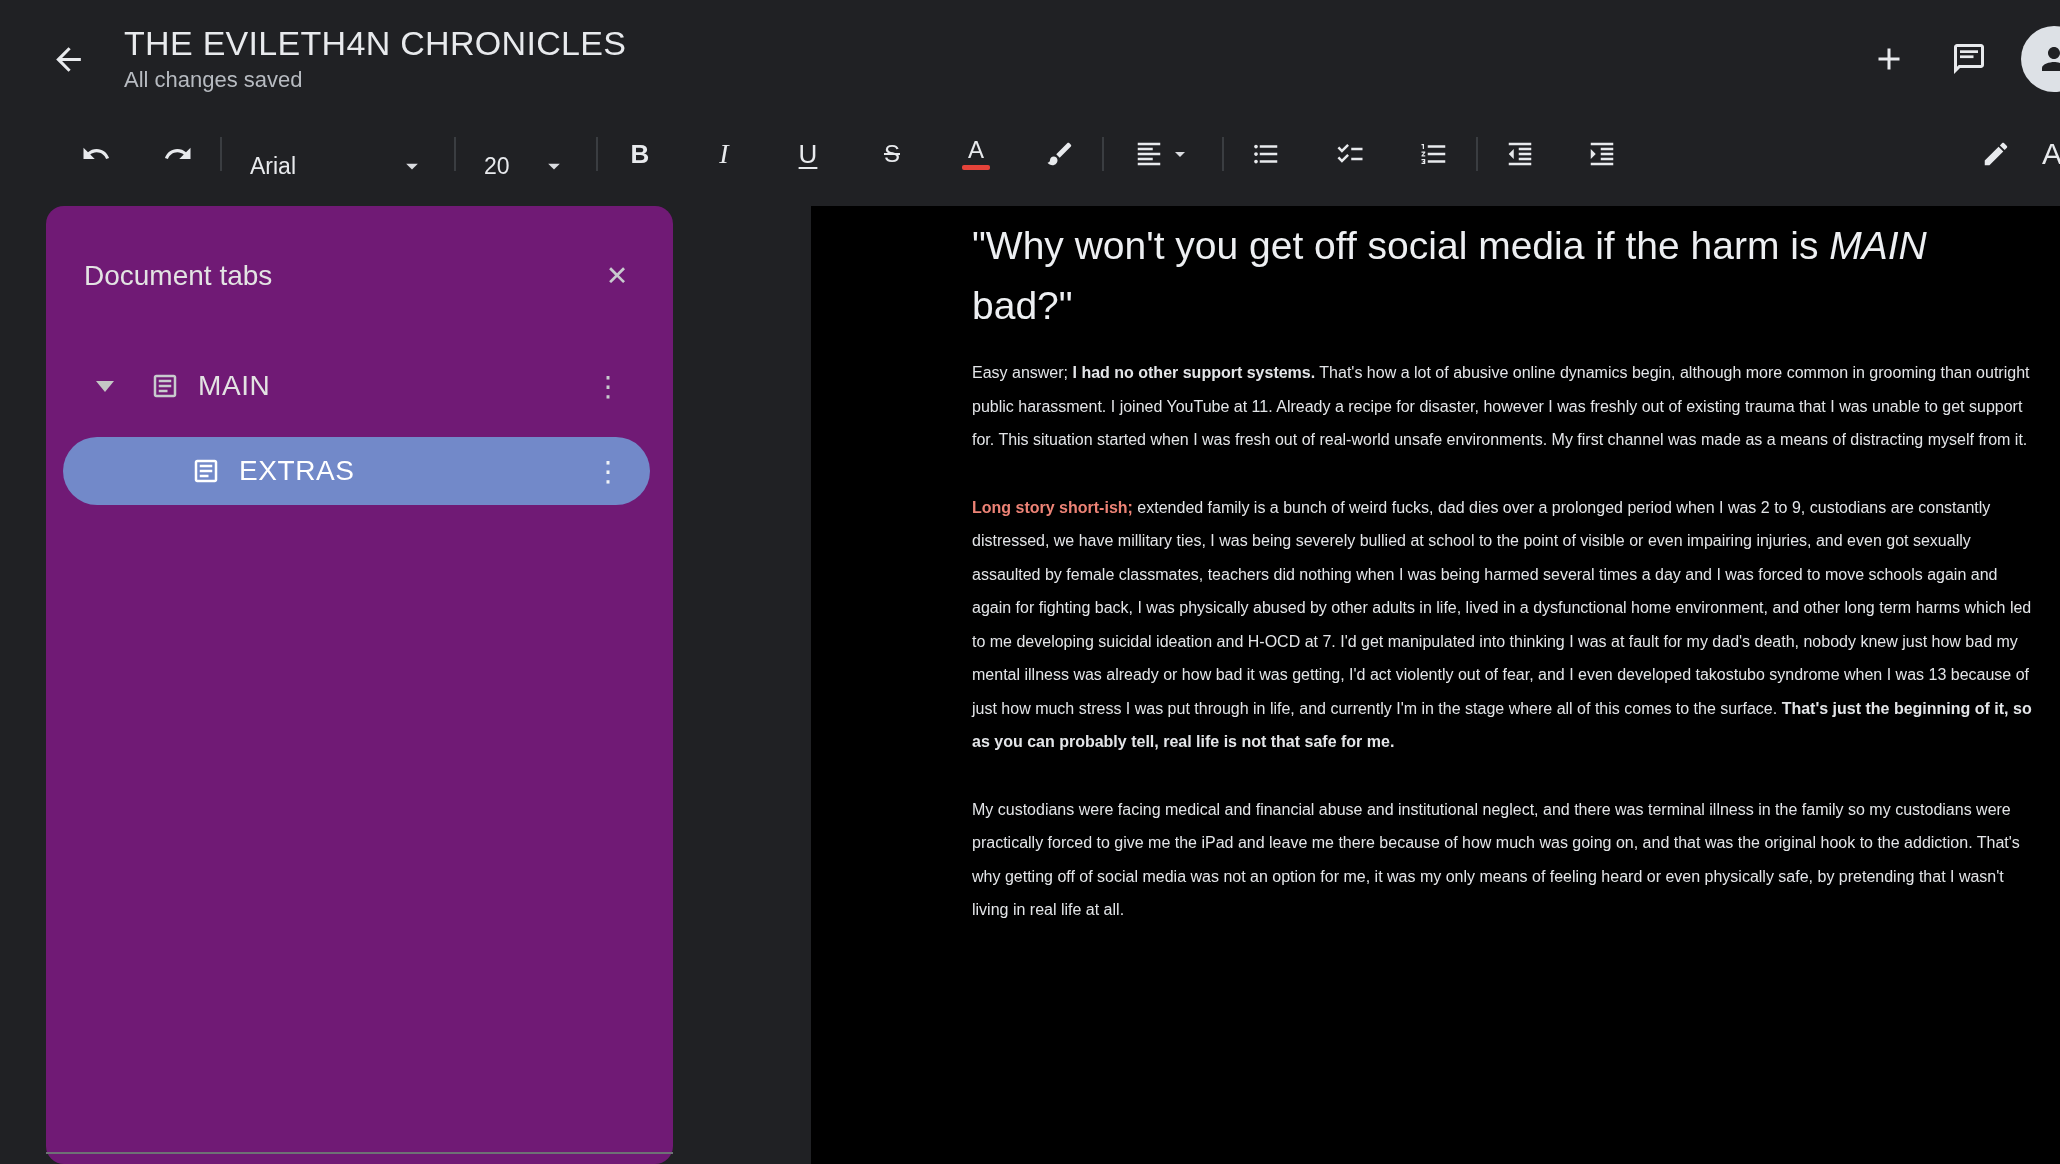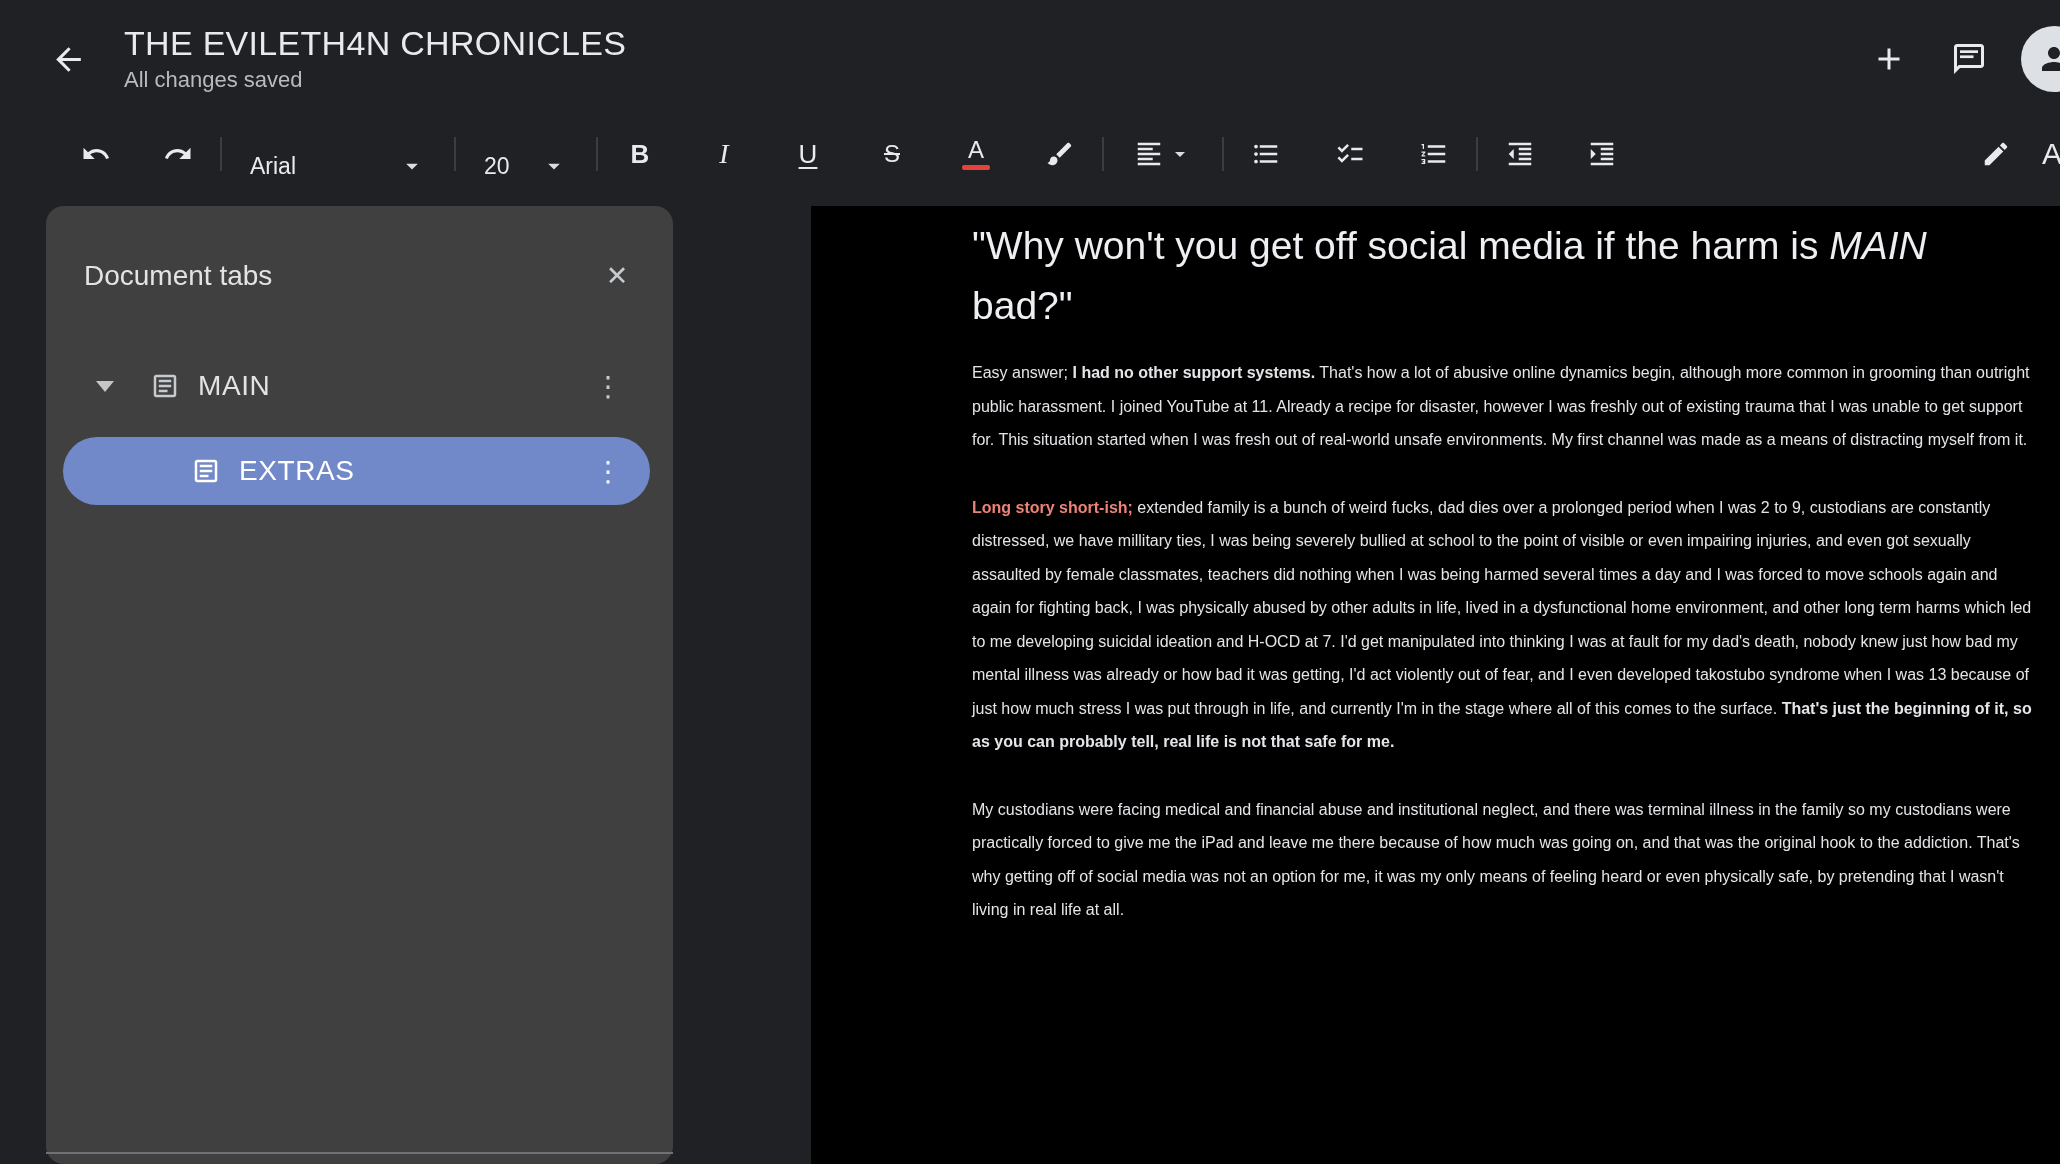--- a/index.html
+++ b/index.html
@@ -259,21 +259,21 @@
               <path d="M3 17.25V21h3.75L17.81 9.94l-3.75-3.75L3 17.25zM20.71 7.04c.39-.39.39-1.02 0-1.41l-2.34-2.34c-.39-.39-1.02-.39-1.41 0l-1.83 1.83 3.75 3.75 1.83-1.83z"></path>
             </svg>
         </span>
       </button>
       <div class="cut-a">A</div>
     </div>
   </div>
 
   <div class="content">
 
-    <aside class="tabs-panel" style="background: #404040;">
+    <aside class="tabs-panel" style="background: #701a75;">
       <div class="panel-header">
         <span class="panel-title">Document tabs</span>
         <button class="close-btn">
           <span>✕</span>
         </button>
       </div>
       <div class="tab-list">
         <div class="tab-row">
           <button class="expander">
             <span class="tri-down"></span>

